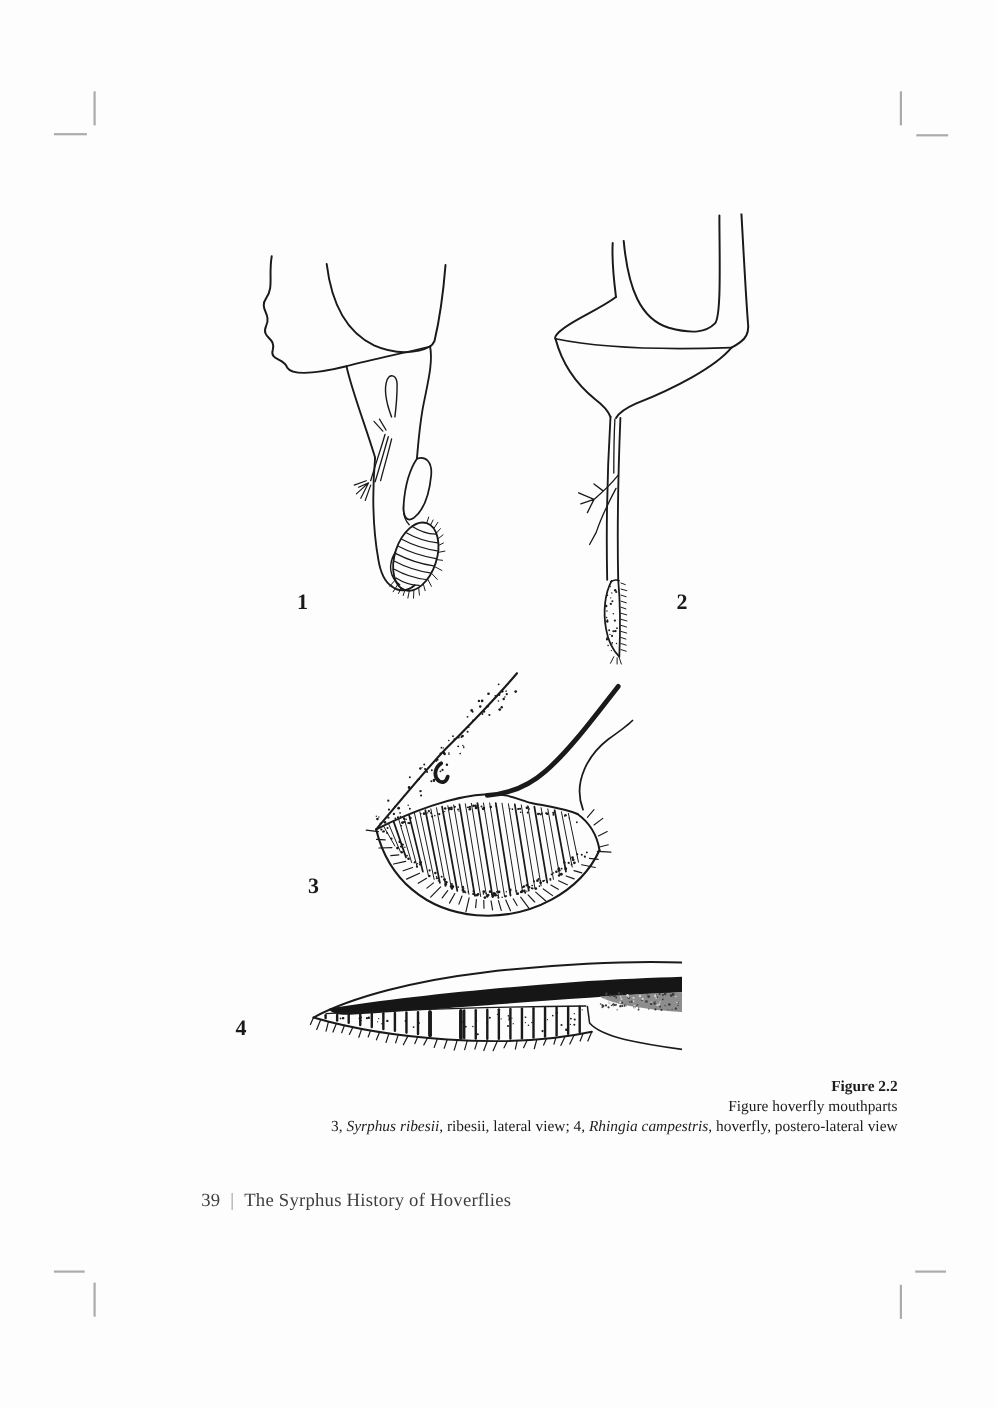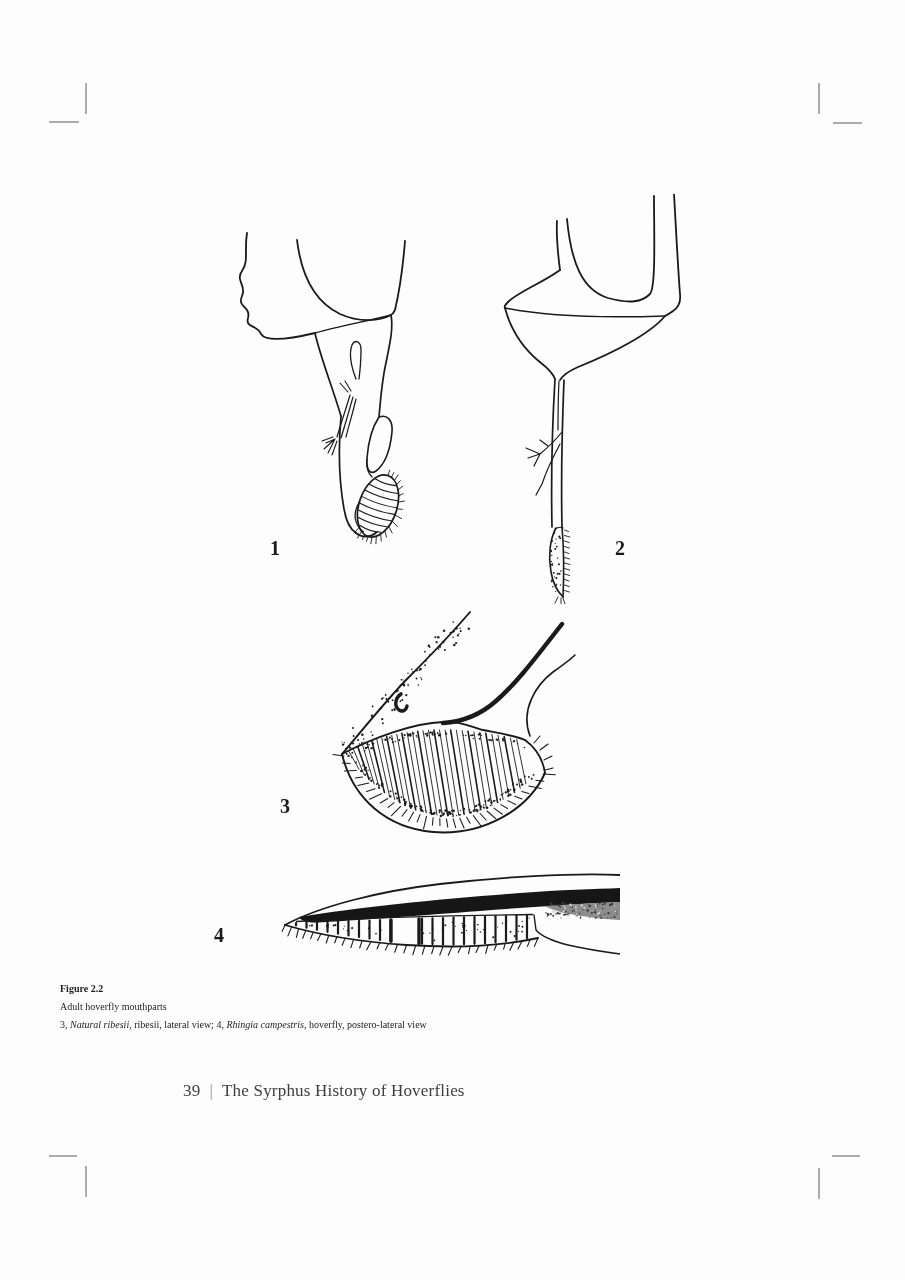--- a/index.html
+++ b/index.html
@@ -2,22 +2,22 @@
 <html style="--paper: #fdfdfd; --ink: #1a1a1a; --crop: #ababab; --cap: #1c1c1c; --foot: #3e3e3e;"><head>
 <meta charset="utf-8">
 <style>
   html,body{margin:0;padding:0;}
   body{background:#ffffff;font-family:"Liberation Serif","DejaVu Serif",serif;}
   .page{position:relative;width:905px;height:1280px;background:var(--paper,#fdfdfd);overflow:hidden;}
   .crop{position:absolute;background:var(--crop,#ababab);}
   .illus{position:absolute;}
   .ln{stroke:var(--ink,#1a1a1a);fill:none;stroke-linecap:round;stroke-linejoin:round;}
   .plate-num{position:absolute;font-weight:bold;font-size:20px;color:var(--ink,#1a1a1a);}
-  .caption{position:absolute;left:60px;top:980px;width:756px;text-align:left;
-           font-size:10px;line-height:18.2px;color:var(--cap,#1c1c1c);}
+  .caption{position:absolute;left:60px;top:980px;width:756px;text-align:right;
+           font-size:14px;line-height:18.2px;color:var(--cap,#1c1c1c);}
   .cap-title{font-weight:bold;}
   .caption i{font-style:italic;}
   .footer{position:absolute;left:183px;top:1081px;font-size:17px;color:var(--foot,#3e3e3e);letter-spacing:.2px;}
   .footer .sep{color:#979797;margin:0 9px;}
 </style>
 </head>
 <body>
 
 <div class="page">
 
@@ -721,21 +721,21 @@
       </g>
   </svg>
 
   <div class="plate-num" style="left:270px;top:537px">1</div>
   <div class="plate-num" style="left:615px;top:537px">2</div>
   <div class="plate-num" style="left:280px;top:795px">3</div>
   <div class="plate-num" style="left:214px;top:924px">4</div>
 
   <div class="caption">
     <div class="cap-title">Figure 2.2</div>
-    <div>Adult hoverfly mouthparts</div>
-    <div><span>3, </span><i>Natural ribesii</i><span>, ribesii, lateral view; </span><span>4, </span><i>Rhingia campestris</i><span>, hoverfly, postero-lateral view</span></div>
+    <div>Figure hoverfly mouthparts</div>
+    <div><span>3, </span><i>Syrphus ribesii</i><span>, ribesii, lateral view; </span><span>4, </span><i>Rhingia campestris</i><span>, hoverfly, postero-lateral view</span></div>
   </div>
 
   <div class="footer">
     <span>39</span><span class="sep">|</span><span>The Syrphus History of Hoverflies</span>
   </div>
 
 </div>
 
 </body></html>

